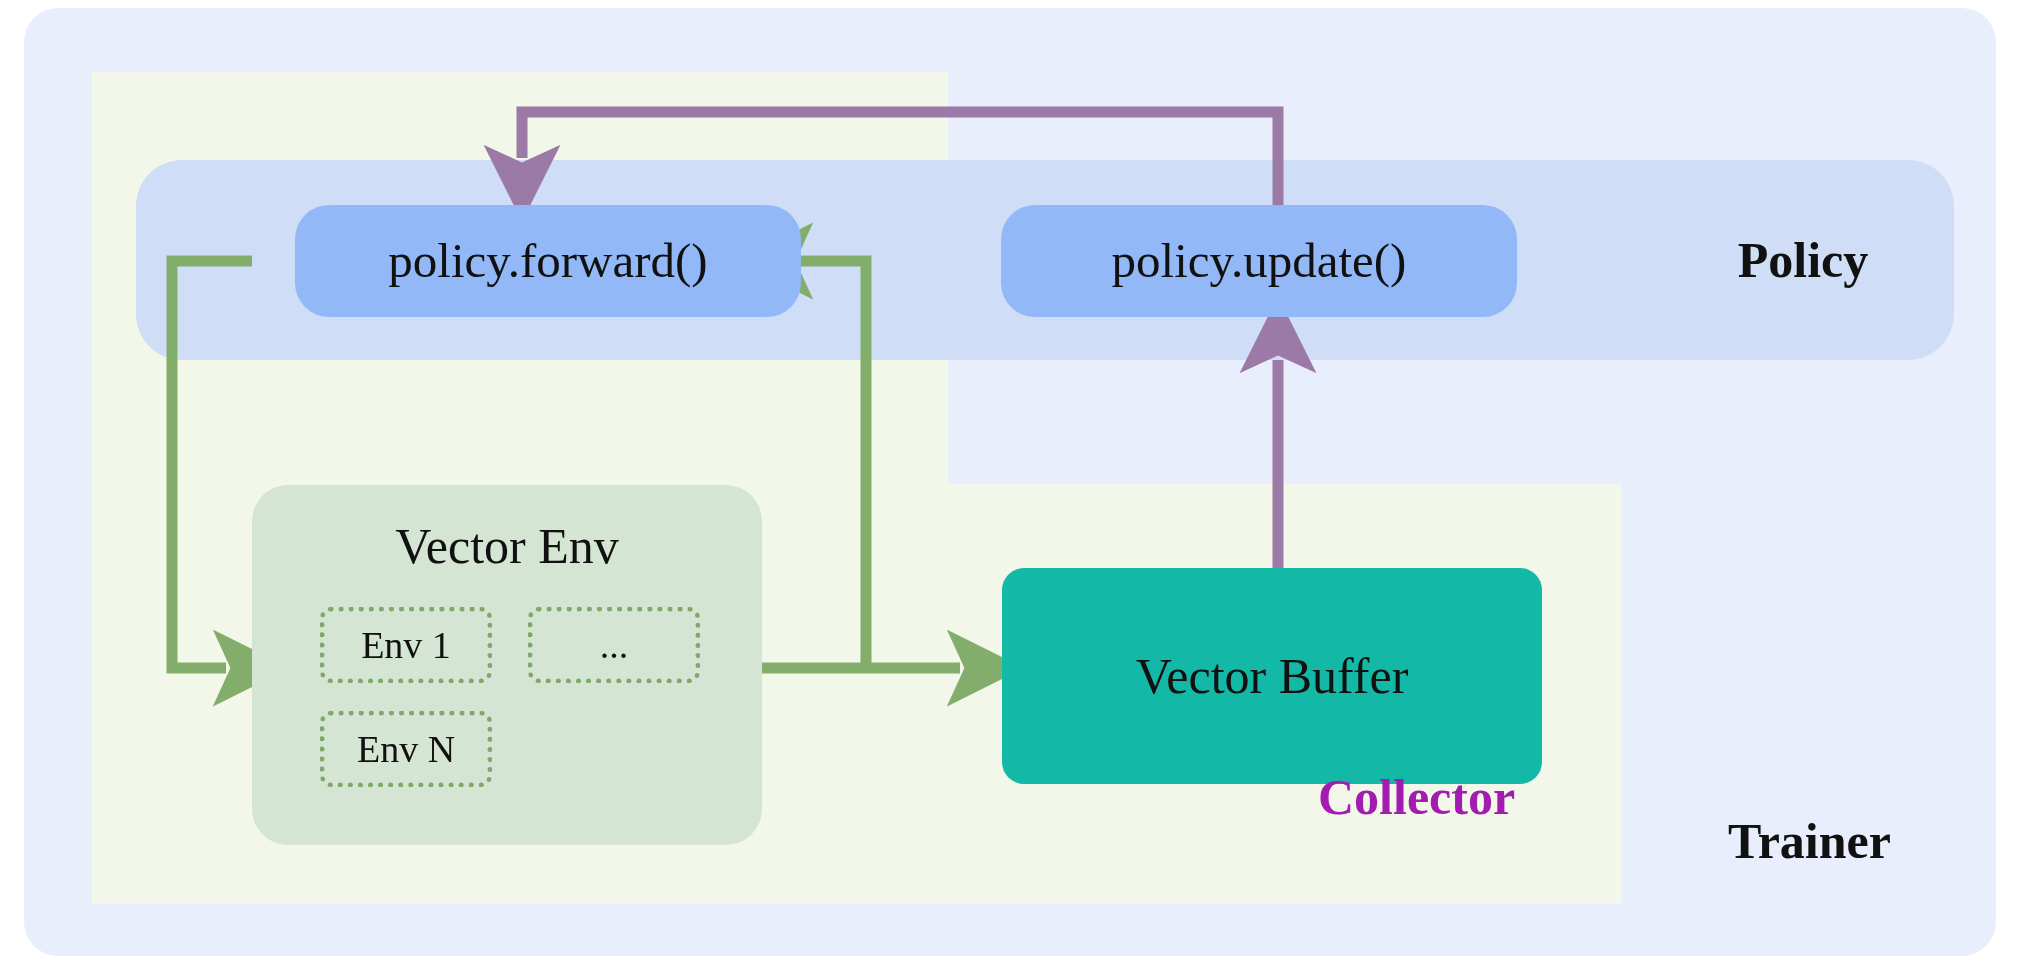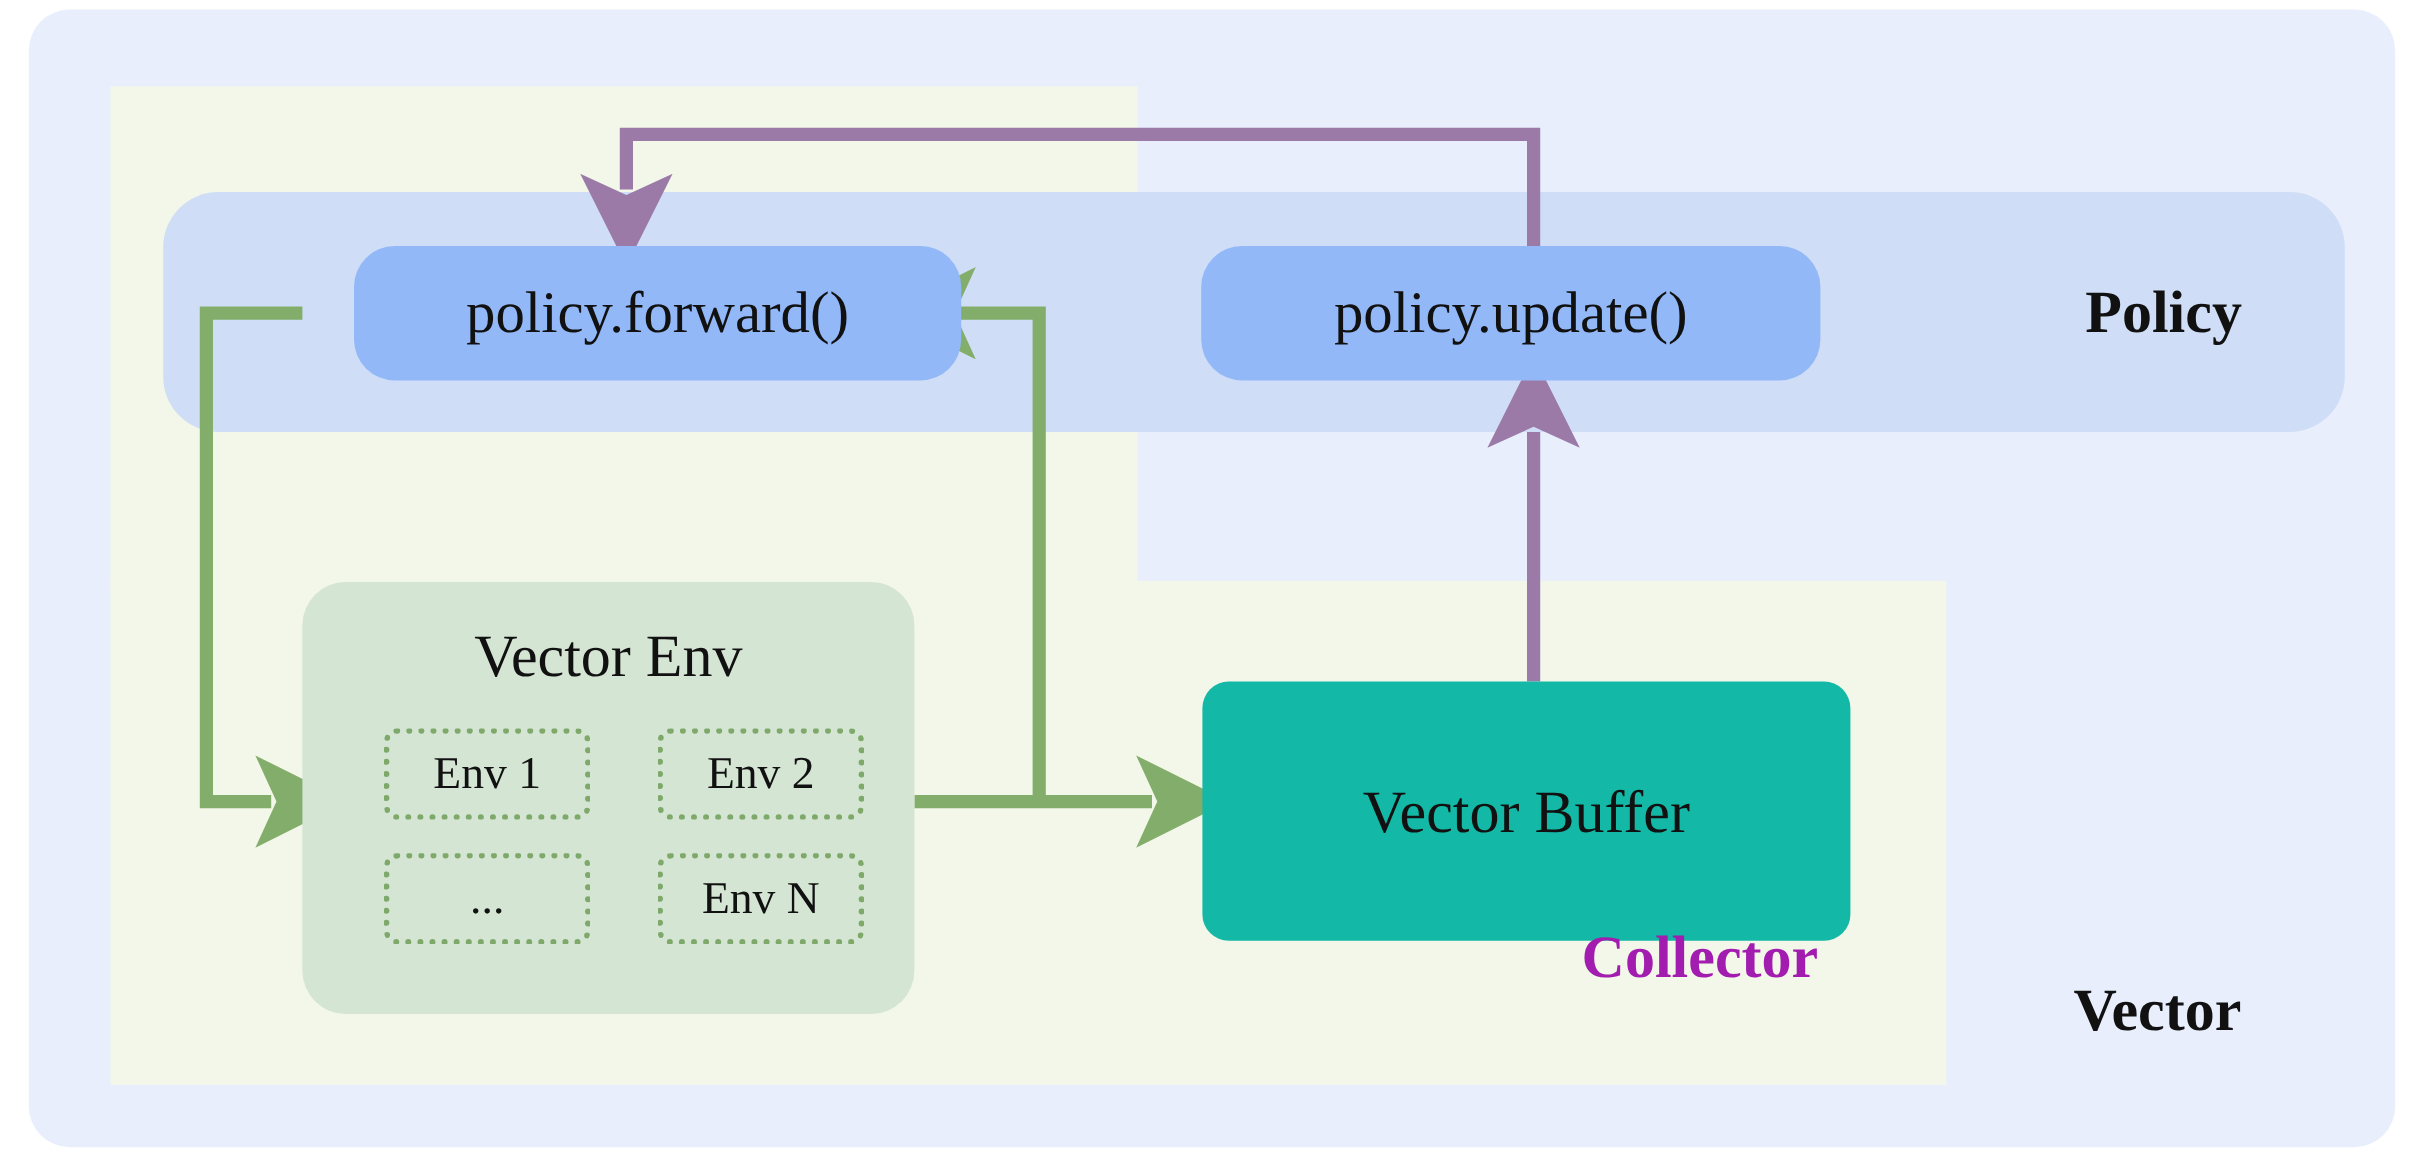--- a/index.html
+++ b/index.html
@@ -106,21 +106,21 @@
     color: #111111;
   }
   .env-grid {
     position: absolute;
     left: 68px;
     top: 122px;
     width: 380px;
     display: grid;
     grid-template-columns: 172px 172px;
     grid-template-rows: 76px 76px;
-    gap: 28px 56px;
+    gap: 28px 36px;
   }
   .env-cell {
     border: 5px dotted #7fa96a;
     border-radius: 11px;
     display: flex;
     align-items: center;
     justify-content: center;
     font-size: 38px;
     color: #111111;
     box-sizing: border-box;
@@ -210,32 +210,29 @@
     <span>policy.update()</span>
   </div>
 
   <div class="vector-env">
     <div class="vector-env-title">Vector Env</div>
     <div class="env-grid">
       <div class="env-cell">
         <span>Env 1</span>
       </div>
       <div class="env-cell">
-        <span>Env 2</span>
-      </div>
-      <div class="env-cell">
         <span>...</span>
       </div>
       <div class="env-cell">
         <span>Env N</span>
       </div>
     </div>
   </div>
 
   <div class="vector-buffer">
     <span>Vector Buffer</span>
   </div>
 
   <div class="collector-label">Collector</div>
 
-  <div class="trainer-label">Vector</div>
+  <div class="trainer-label">Trainer</div>
 
 </div>
 
 </body></html>

